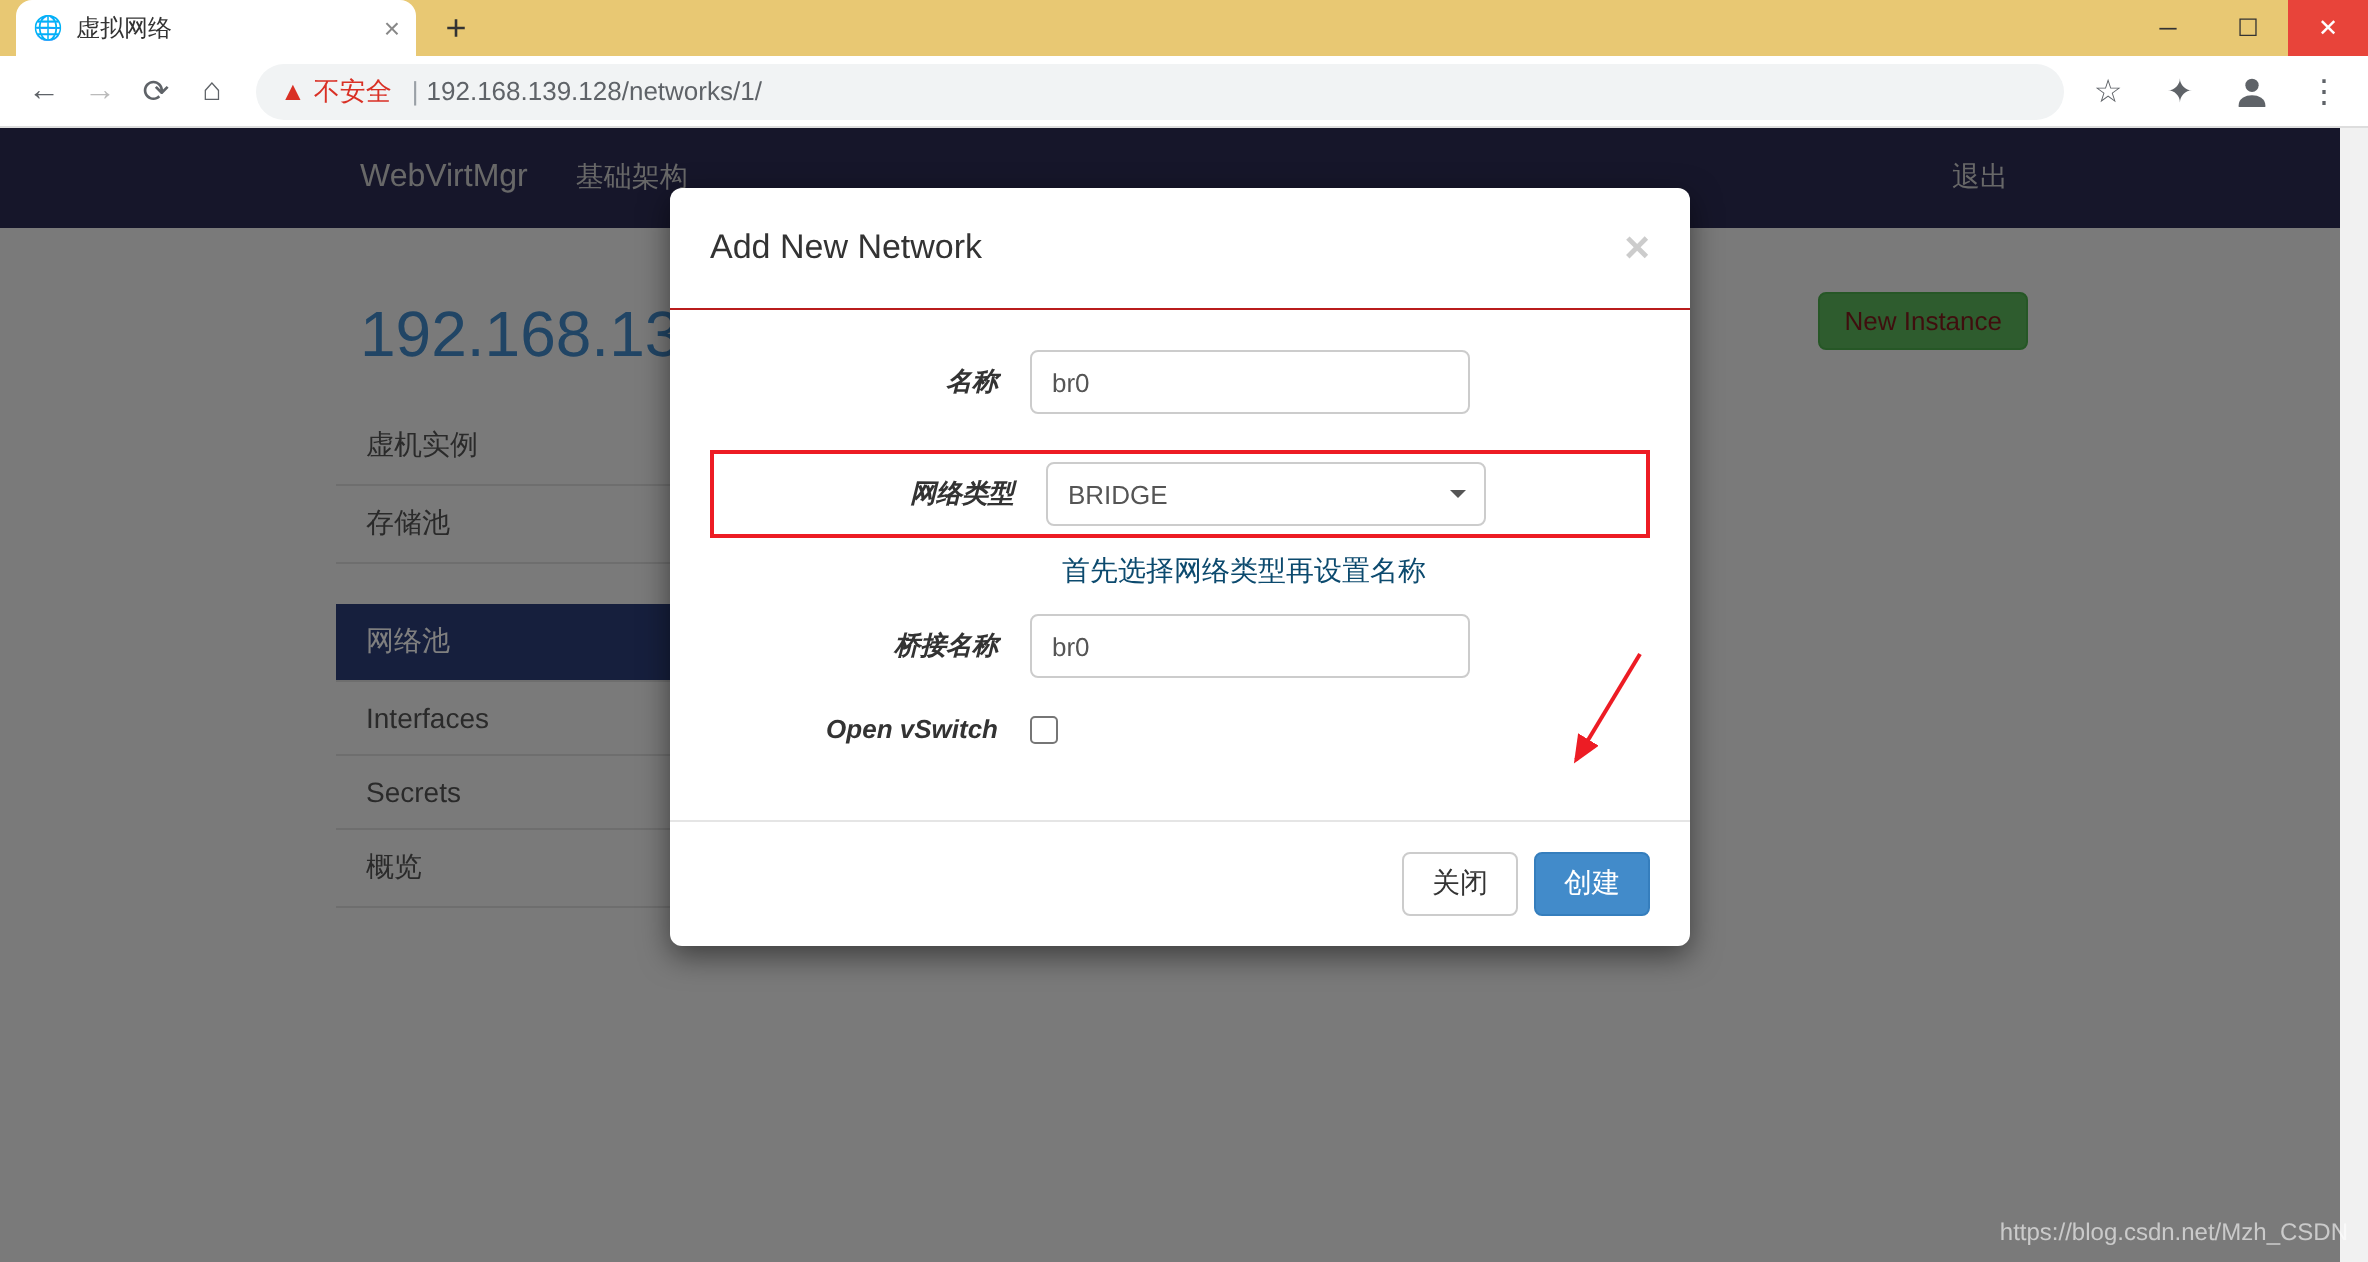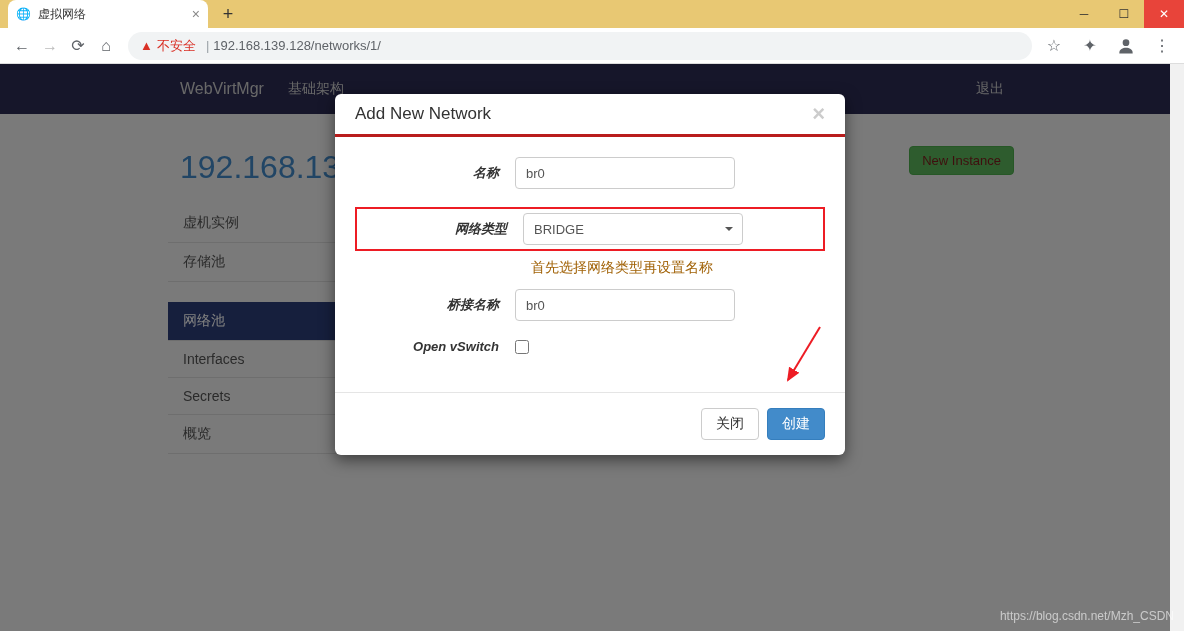--- a/index.html
+++ b/index.html
@@ -38,33 +38,33 @@
     
     .page-header { position: absolute; left: 180px; top: 85px; font-size: 32px; color: #428bca; }
     .new-instance { position: absolute; right: 170px; top: 82px; background: #5cb85c; color: #7f1d1d; padding: 6px 12px; border-radius: 4px; font-size: 13px; border: 1px solid #4cae4c; }
     
     .sidebar { position: absolute; left: 168px; top: 140px; width: 172px; }
     .sidebar-item { padding: 10px 15px; font-size: 14px; color: #555; border-bottom: 1px solid #ddd; }
     .sidebar-item.active { background: #2c3e7a; color: #fff; margin-top: 20px; }
     
     
     .modal { position: absolute; left: 335px; top: 30px; width: 510px; background: #fff; border-radius: 6px; box-shadow: 0 5px 15px rgba(0,0,0,0.5); }
-    .modal-header { padding: 7px 20px; border-bottom: 3px solid #b91c1c; display: flex; align-items: center; }
+    .modal-header { padding: 17px 20px; border-bottom: 1px solid #b91c1c; display: flex; align-items: center; }
     .modal-title { font-size: 17px; color: #333; font-weight: normal; }
     .modal-close { margin-left: auto; color: #ccc; font-size: 22px; cursor: pointer; font-weight: bold; }
     .modal-body { padding: 20px; }
     .form-row { display: flex; align-items: center; margin-bottom: 18px; }
     .form-label { width: 160px; text-align: right; padding-right: 16px; font-size: 13px; font-weight: bold; color: #333; font-style: italic; }
     .form-control { width: 220px; height: 32px; border: 1px solid #ccc; border-radius: 4px; padding: 0 10px; font-size: 13px; color: #555; background: #fff; }
     select.form-control { appearance: none; background: #fff; }
     .select-wrap { position: relative; }
     .select-wrap::after { content: ""; position: absolute; right: 10px; top: 14px; border: 4px solid transparent; border-top-color: #555; pointer-events: none; }
     .highlight-box { border: 2px solid #ed1c24; padding: 4px 6px; }
     .checkbox-input { width: 14px; height: 14px; }
-    .annotation { color: #a16207; font-size: 14px; margin-left: 176px; margin-top: -10px; margin-bottom: 12px; }
+    .annotation { color: #0c4a6e; font-size: 14px; margin-left: 176px; margin-top: -10px; margin-bottom: 12px; }
     .modal-footer { padding: 15px 20px; border-top: 1px solid #e5e5e5; display: flex; justify-content: flex-end; gap: 8px; }
     .btn { padding: 6px 14px; border-radius: 4px; font-size: 14px; cursor: pointer; text-align: right; }
     .btn-default { background: #fff; border: 1px solid #ccc; color: #333; }
     .btn-primary { background: #428bca; border: 1px solid #357ebd; color: #fff; }
     
     .arrow-svg { position: absolute; left: 780px; top: 258px; width: 50px; height: 70px; pointer-events: none; }
     
     .watermark { position: absolute; right: 10px; bottom: 8px; color: rgba(255,255,255,0.6); font-size: 12px; }
     .scrollbar-track { position: absolute; right: 0; top: 0; bottom: 0; width: 14px; background: #f1f1f1; }
   </style>

